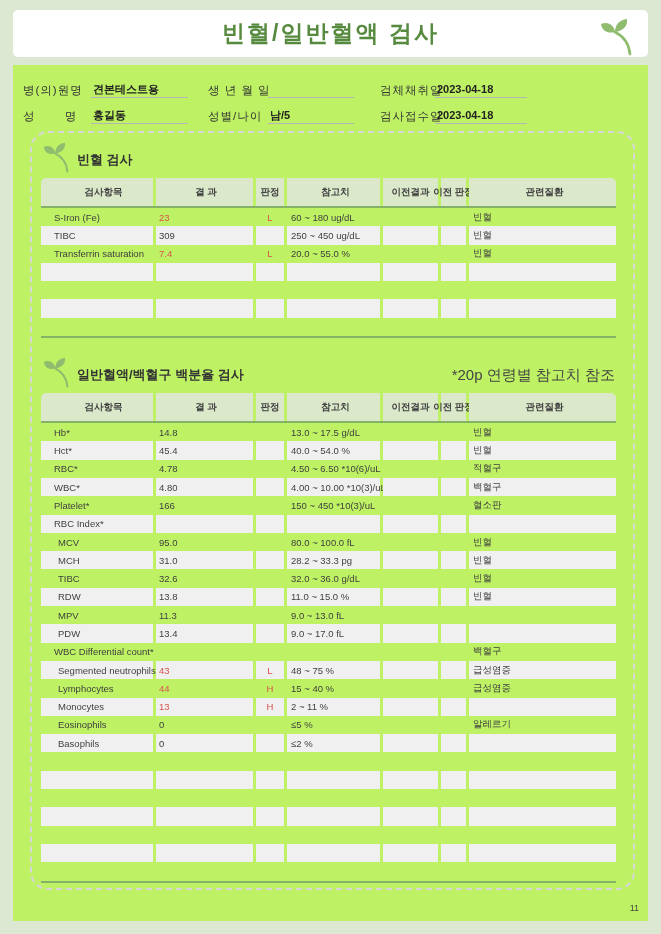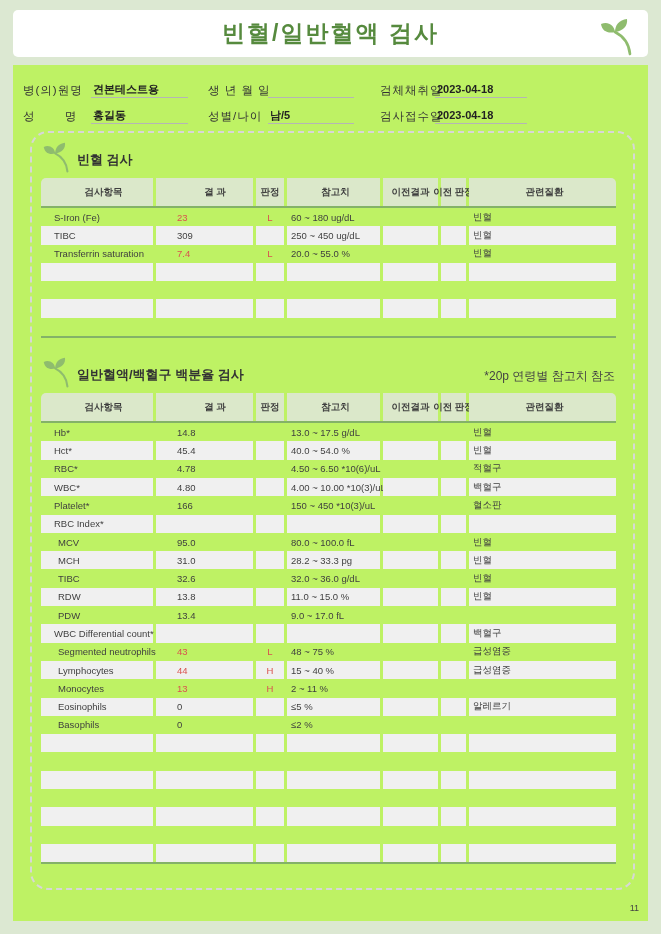--- a/index.html
+++ b/index.html
@@ -46,40 +46,40 @@
   }
   
   .section-head {
     display:flex; align-items:flex-end; height:30px; margin-bottom:5px;
     position:relative;
   }
   .section-head .sprout { margin:0 6px 0 0; }
   .section-title { font-size:13px; font-weight:bold; color:#333; padding-bottom:4px; }
   .section-note {
     position:absolute; right:18px; bottom:3px;
-    font-size:12px; color:#444;
+    font-size:15px; color:#444;
   }
   .lab-table { width:575px; }
   .green-line { height:2px; background:#84b268; }
   .thead { display:flex; gap:3px; height:28px; }
   .hcell {
     background:#dbe8ca; font-size:10.5px; font-weight:bold; color:#333;
     display:flex; align-items:center; justify-content:center; text-align:center;
     line-height:1.1; white-space:normal;
   }
   .thead .c0 { border-radius:5px 0 0 0; }
   .thead .c6 { border-radius:0 5px 0 0;text-align:right; }
   .trow { display:flex; gap:3px; height:18.3px; }
   .trow:nth-child(even) .cell { background:#f0f0f0; }
   .cell {
     font-size:9.5px; color:#3f3f3f; display:flex; align-items:center;
     white-space:nowrap; overflow:visible;
   }
   .c0 { width:112px; flex:0 0 auto; padding-left:13px; }
-  .c1 { width:97px;  flex:0 0 auto; padding-left:21px; }
+  .c1 { width:97px;  flex:0 0 auto; padding-left:3px; }
   .c2 { width:28px;  flex:0 0 auto; justify-content:center; padding-left:0; }
   .c3 { width:93px;  flex:0 0 auto; padding-left:4px; }
   .c4 { width:55px;  flex:0 0 auto; }
   .c5 { width:25px;  flex:0 0 auto; }
   .c6 { flex:1 1 auto; padding-left:4px; }
   .trow.sub .c0 { padding-left:17px; }
   .trow.alert .c1, .trow.alert .c2 { color:#d9534f; }
   .sec-gap { height:20px; }
   
   .page-number {
@@ -326,20 +326,29 @@
               <div class="trow sub">
                 <span class="cell c0">RDW</span>
                 <span class="cell c1">13.8</span>
                 <span class="cell c2"></span>
                 <span class="cell c3">11.0 ~ 15.0 %</span>
                 <span class="cell c4"></span>
                 <span class="cell c5"></span>
                 <span class="cell c6">빈혈</span>
               </div>
               <div class="trow sub">
+                <span class="cell c0">MPV</span>
+                <span class="cell c1">11.3</span>
+                <span class="cell c2"></span>
+                <span class="cell c3">9.0 ~ 13.0 fL</span>
+                <span class="cell c4"></span>
+                <span class="cell c5"></span>
+                <span class="cell c6"></span>
+              </div>
+              <div class="trow sub">
                 <span class="cell c0">PDW</span>
                 <span class="cell c1">13.4</span>
                 <span class="cell c2"></span>
                 <span class="cell c3">9.0 ~ 17.0 fL</span>
                 <span class="cell c4"></span>
                 <span class="cell c5"></span>
                 <span class="cell c6"></span>
               </div>
               <div class="trow">
                 <span class="cell c0">WBC Differential count*</span>

